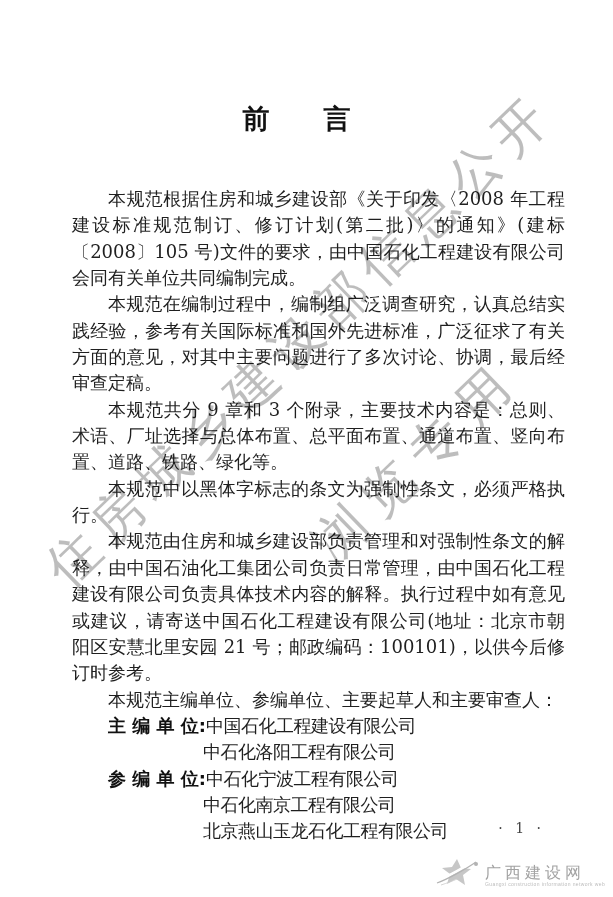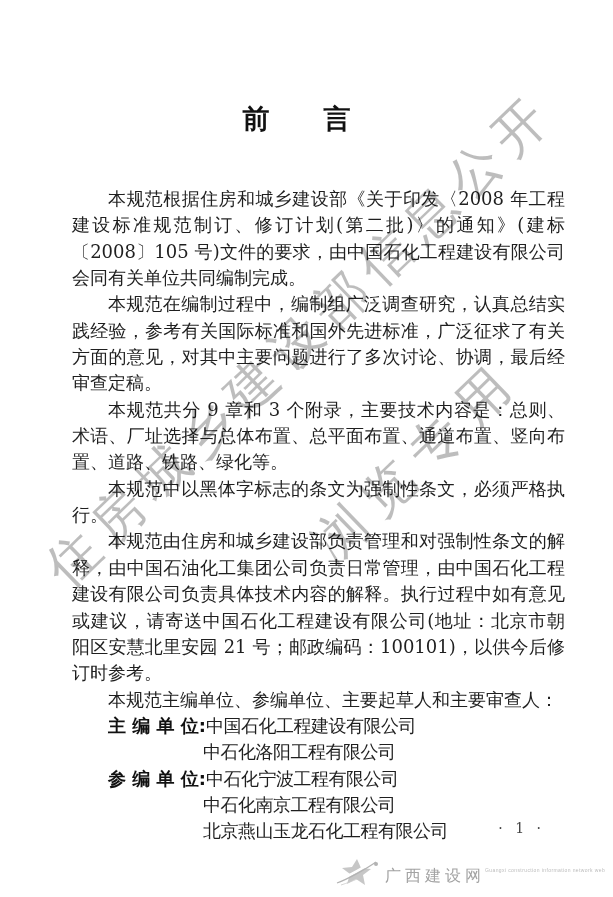--- a/index.html
+++ b/index.html
@@ -93,21 +93,21 @@
   }
   
   .logo{
     position:absolute;
     right:8px;bottom:4px;
     display:flex;
     align-items:center;
     z-index:3;
   }
   .logo-star{flex:0 0 auto;margin-right:4px;}
-  .logo-textcol{display:flex;flex-direction:row;align-items:flex-start;}
+  .logo-textcol{display:flex;flex-direction:column;align-items:flex-start;}
   .logo-text{
     font-family:"DejaVu Serif","Liberation Serif",serif;
     font-size:16px;
     letter-spacing:4px;
     color:#a3a3a3;
     line-height:17px;
     white-space:nowrap;
   }
   .logo-tagline{
     font-family:"Liberation Sans","DejaVu Sans",sans-serif;

